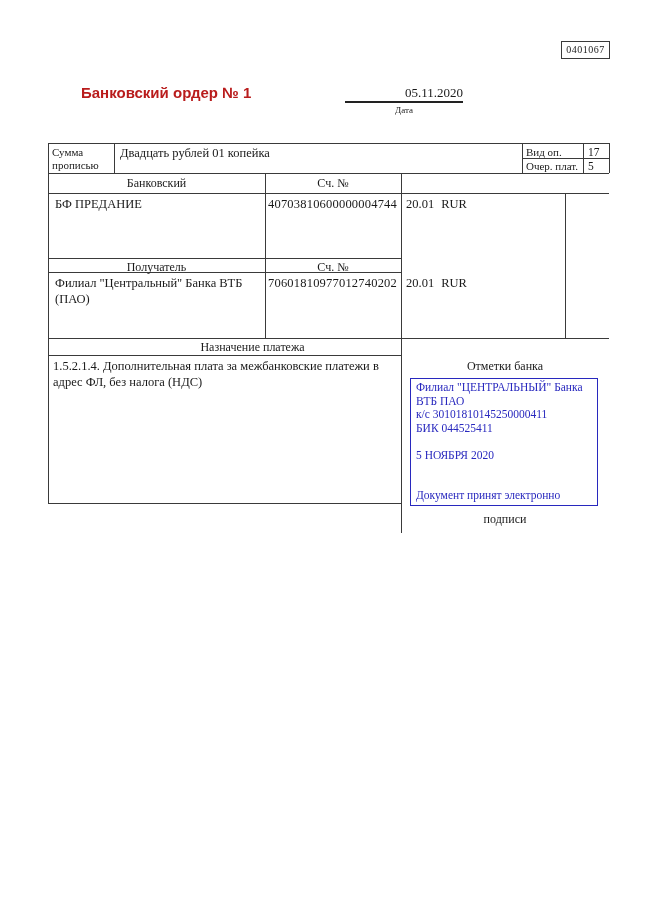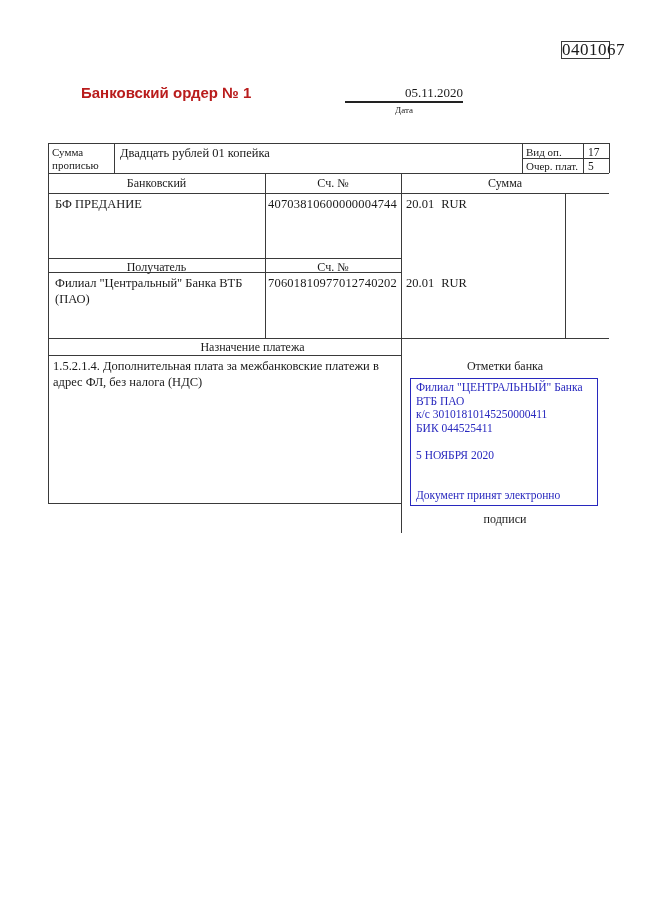--- a/index.html
+++ b/index.html
@@ -11,21 +11,21 @@
     font-family: "Liberation Serif", serif;
     color: #1a1a1a;
     overflow: hidden;
   }
   .abs { position: absolute; }
   .hline { position: absolute; height: 0; border-top: 1px solid #3a3a3a; }
   .vline { position: absolute; width: 0; border-left: 1px solid #3a3a3a; }
   .code-box {
     position: absolute; left: 561px; top: 41px; width: 47px; height: 16px;
     border: 1px solid #3a3a3a; text-align: center; line-height: 16px;
-    font-size: 17px; letter-spacing: 0.5px;
+    font-size: 10px; letter-spacing: 0.5px;
   }
   .doc-title {
     position: absolute; left: 57px; top: 84px;
     font-family: "Liberation Sans", sans-serif; font-weight: bold; font-size: 15px;
     color: #b91c1c;
     margin-left: 24px;
   }
   .date-value { position: absolute; left: 345px; top: 85px; width: 118px; text-align: right; font-size: 13px; }
   .date-rule { position: absolute; left: 345px; top: 101px; width: 118px; height: 0; border-top: 2px solid #222; }
   .date-label { position: absolute; left: 345px; top: 105px; width: 118px; text-align: center; font-size: 9px; }
@@ -79,21 +79,20 @@
 
   <div class="abs cell-label-sm" style="left:52px;top:146px;width:58px;">Сумма прописью</div>
   <div class="abs val" style="left:120px;top:146px;">Двадцать рублей 01 копейка</div>
   <div class="abs" style="left:526px;top:146px;font-size:11px;">Вид оп.</div>
   <div class="abs" style="left:588px;top:146px;font-size:11.5px;">17</div>
   <div class="abs" style="left:526px;top:160px;font-size:11px;">Очер. плат.</div>
   <div class="abs" style="left:588px;top:160px;font-size:11.5px;">5</div>
 
   <div class="hdr" style="left:48px;top:176px;width:217px;">Банковский</div>
   <div class="hdr" style="left:265px;top:176px;width:136px;">Сч. №</div>
-  <div class="hdr" style="left:401px;top:176px;width:208px;">Сумма</div>
 
   <div class="abs val" style="left:55px;top:197px;width:205px;">БФ ПРЕДАНИЕ</div>
   <div class="abs val acct" style="left:266px;top:197px;width:131px;">40703810600000004744</div>
   <div class="abs val" style="left:406px;top:197px;">
     <span>20.01</span><span class="amt-cur">RUR</span>
   </div>
 
   <div class="hdr" style="left:48px;top:260px;width:217px;">Получатель</div>
   <div class="hdr" style="left:265px;top:260px;width:136px;">Сч. №</div>
 

